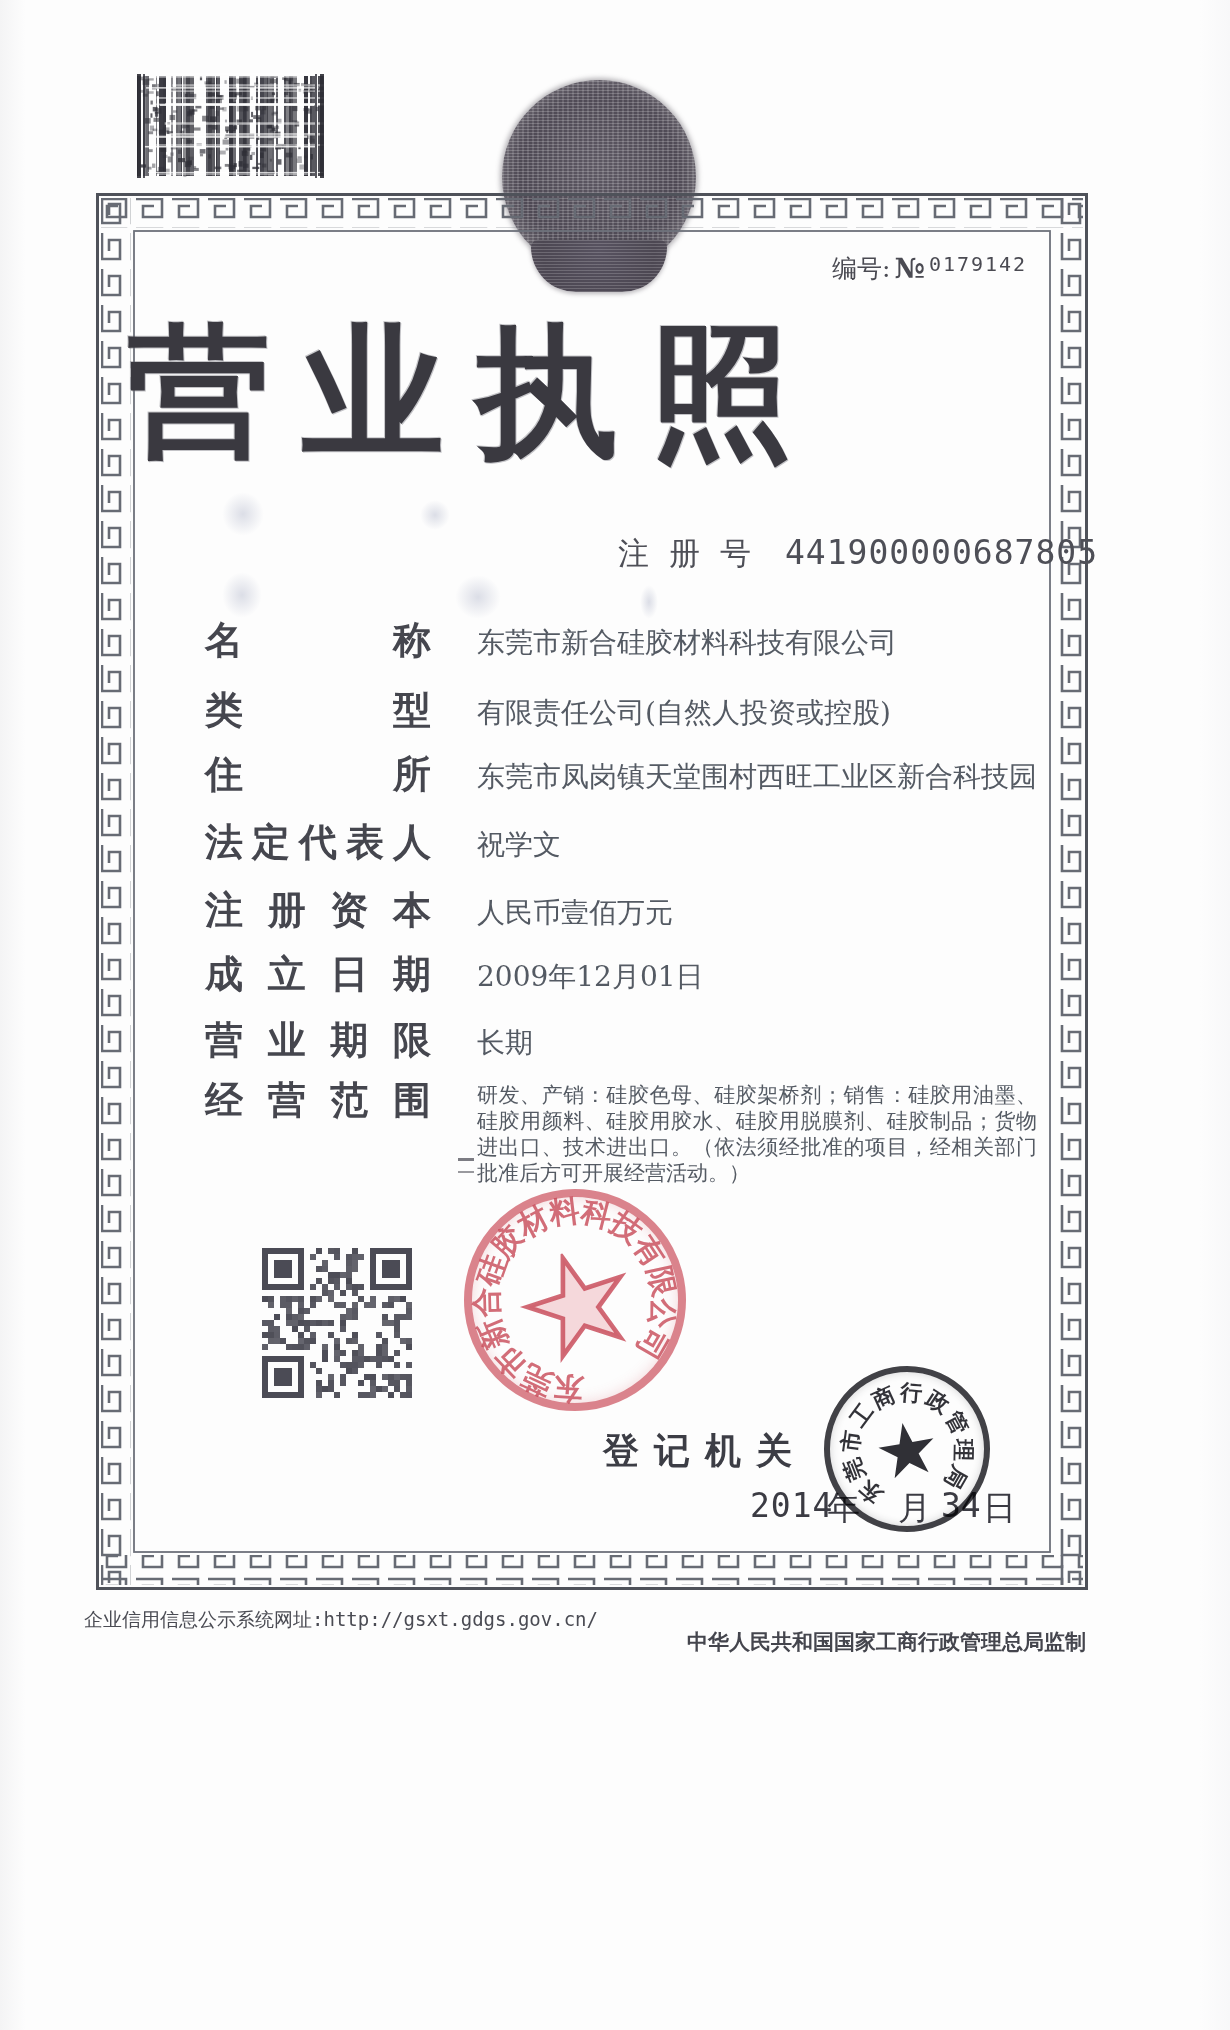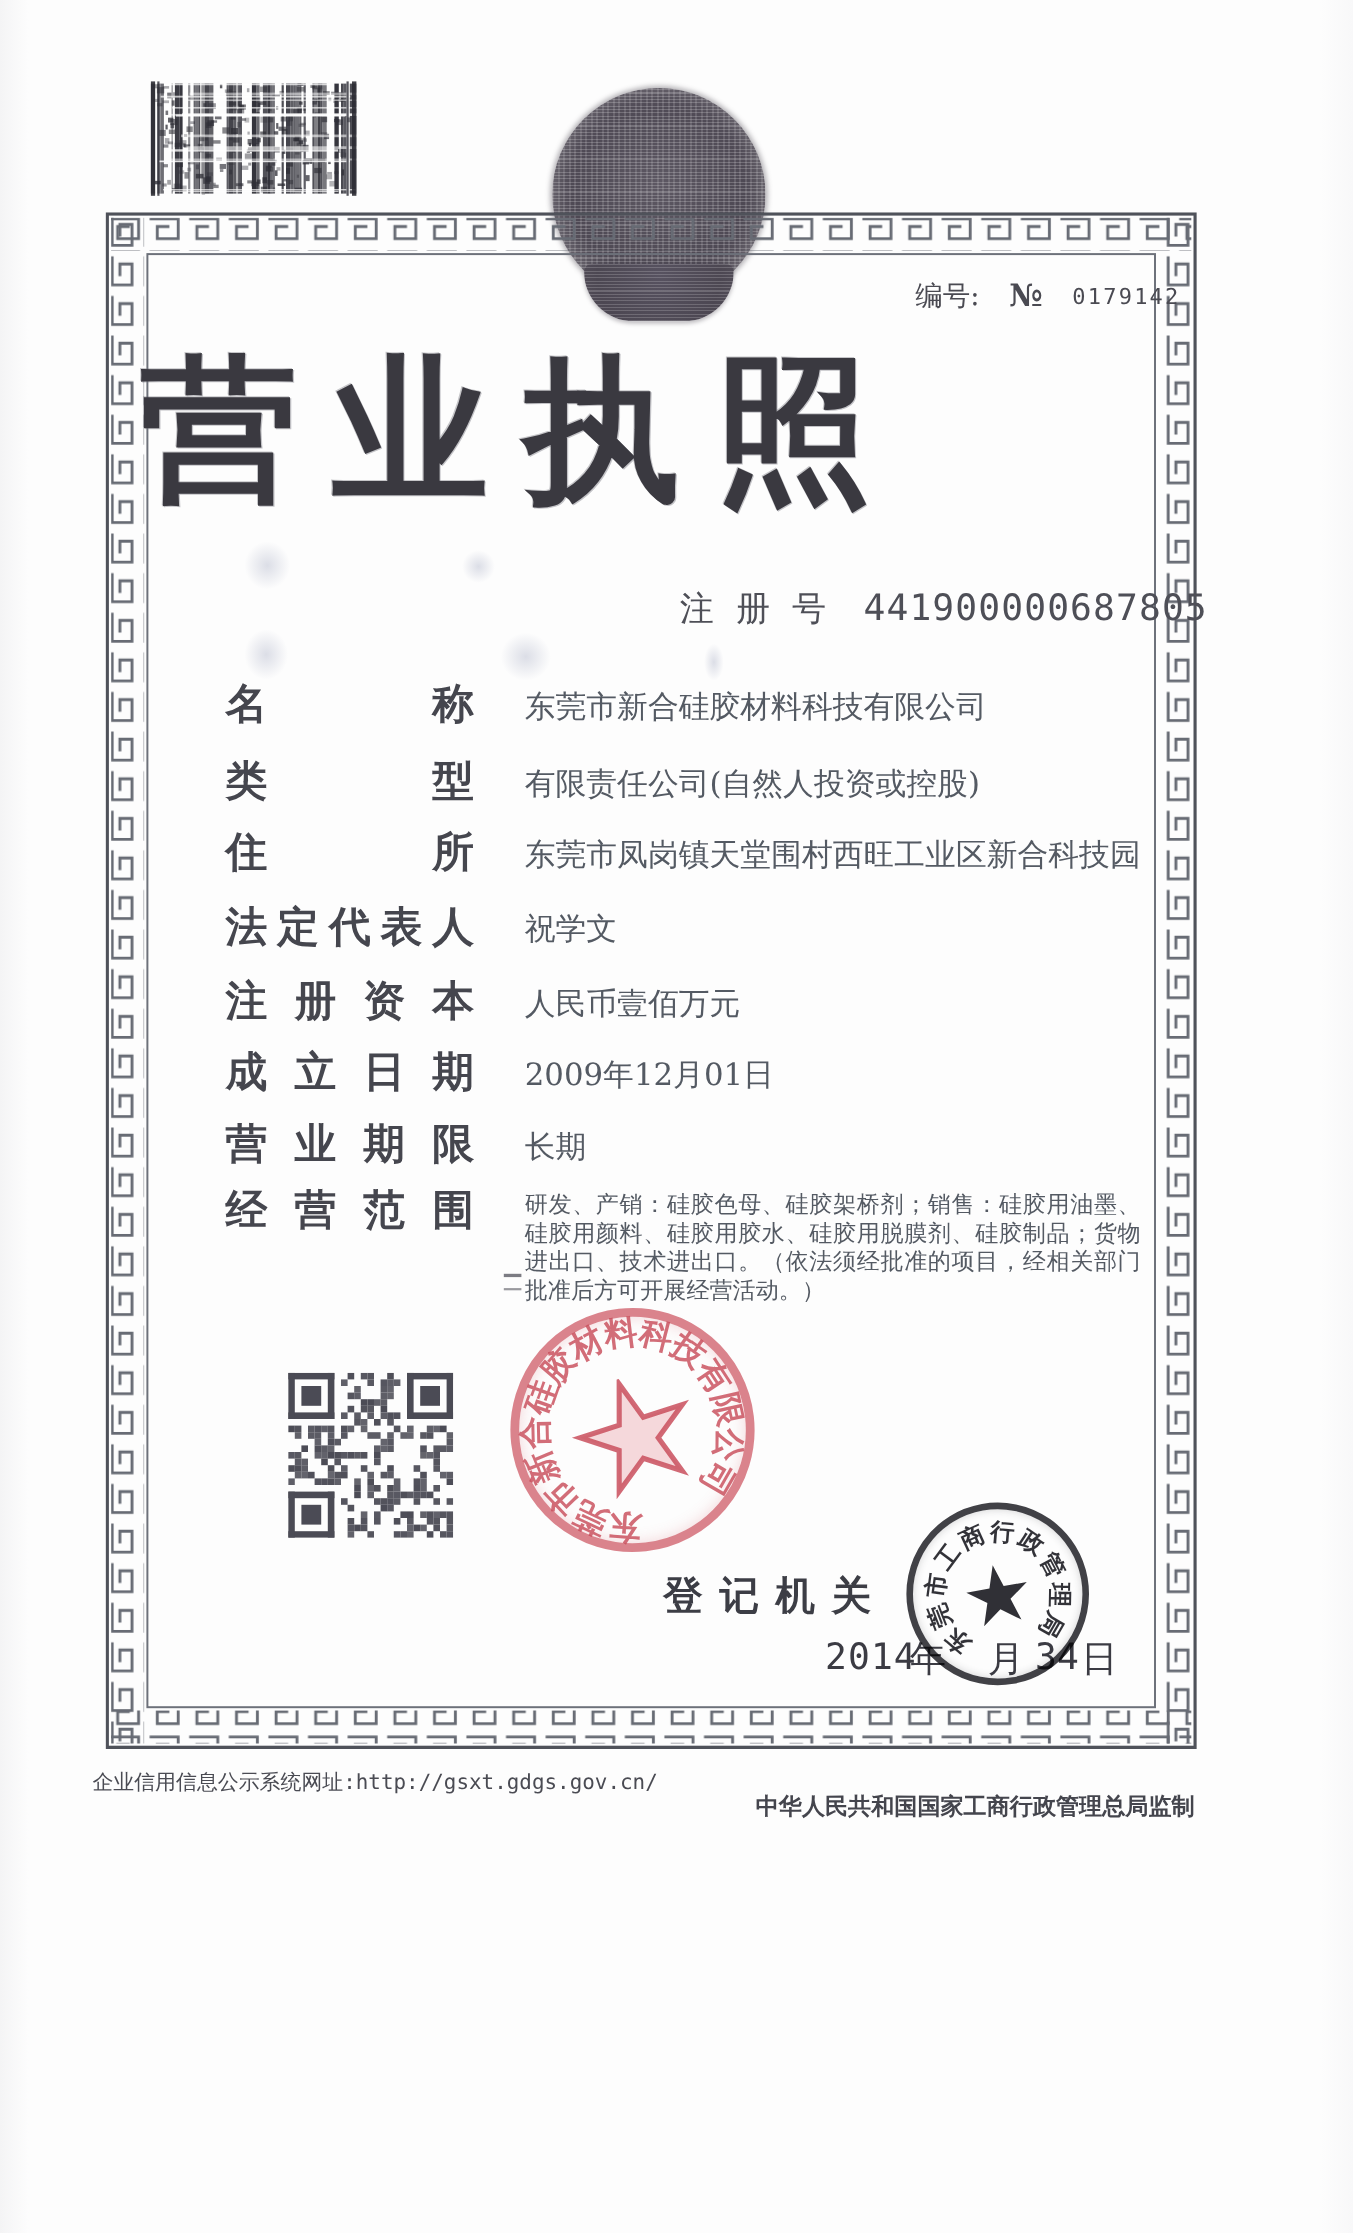--- a/index.html
+++ b/index.html
@@ -17,21 +17,21 @@
      box-shadow:0 0 5px 2px rgba(95,90,100,.45), inset 0 0 20px rgba(255,255,255,.22);}
   .emblem-base{position:absolute;left:531px;top:240px;width:136px;height:52px;
      border-radius:10px 10px 62px 62px;
      background:
        repeating-linear-gradient(0deg, rgba(255,255,255,.18) 0 1px, rgba(0,0,0,0) 1px 3px),
        radial-gradient(circle at 50% 20%, #575260 0%, #4c4752 70%, #544f5a 100%);
      box-shadow:0 2px 4px rgba(90,85,95,.4);}
   
   .frame{position:absolute;left:96px;top:193px;}
   
-  .serial{position:absolute;left:832px;top:252px;display:flex;align-items:center;gap:27px;
+  .serial{position:absolute;left:832px;top:252px;display:flex;align-items:flex-start;gap:4px;
           font-size:25px;color:#4a4a52;font-family:"DejaVu Serif",serif;}
   .serial .nosign{font-weight:bold;font-size:28px;font-family:"DejaVu Serif",serif;}
   .serial .serialnum{font-family:"DejaVu Sans Mono",monospace;font-size:20px;letter-spacing:2px;}
   
   .title{position:absolute;left:96px;top:312px;width:992px;margin:0;text-align:left;
          font-size:142px;line-height:160px;font-weight:bold;letter-spacing:32px;text-indent:32px;
          color:#3a3940;
          text-shadow:1px 1px 0 rgba(125,125,132,.45), -1px -1px 0 rgba(95,95,102,.35);}
   
   .regline{position:absolute;left:618px;top:533px;display:flex;align-items:baseline;

